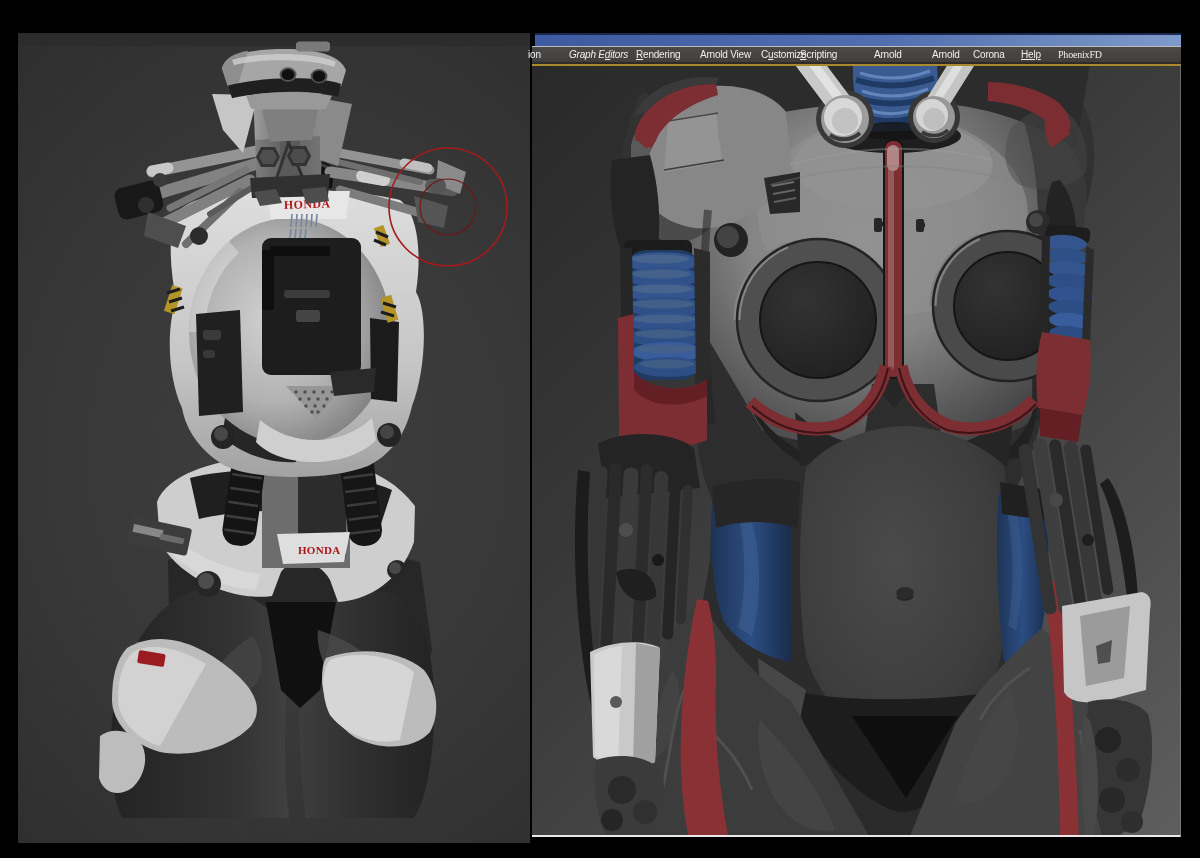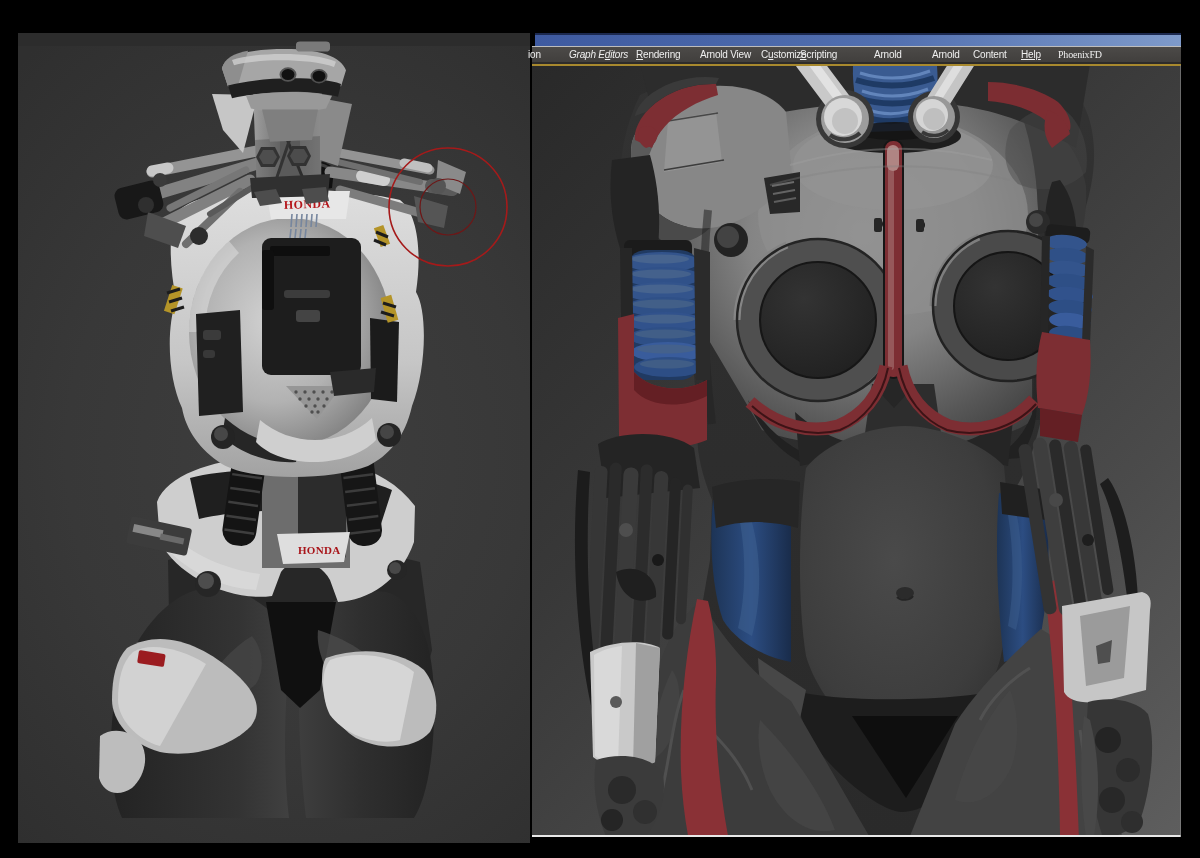--- a/index.html
+++ b/index.html
@@ -500,21 +500,21 @@
   <div id="sep"></div>
   <div id="menubar">
     <span style="left:-4px;">ion</span>
     <span style="left:37px;font-style:italic;">Graph E<u>d</u>itors</span>
     <span style="left:104px;"><u>R</u>endering</span>
     <span style="left:168px;">Arnold View</span>
     <span style="left:229px;text-align:right;">C<u>u</u>stomize</span>
     <span style="left:268px;"><u>S</u>cripting</span>
     <span style="left:342px;">Arnold</span>
     <span style="left:400px;">Arnold</span>
-    <span style="left:441px;">Content</span>
+    <span style="left:441px;">Corona</span>
     <span style="left:489px;text-decoration:underline;"><u>H</u>elp</span>
     <span style="left:526px;font-family:Liberation Serif, serif;">PhoenixFD</span>
   </div>
   <div id="menudark"></div>
   <div id="goldline"></div>
   <div id="whiteline"></div>
   <div id="rightedge"></div>
 </div>
 
 </body></html>

